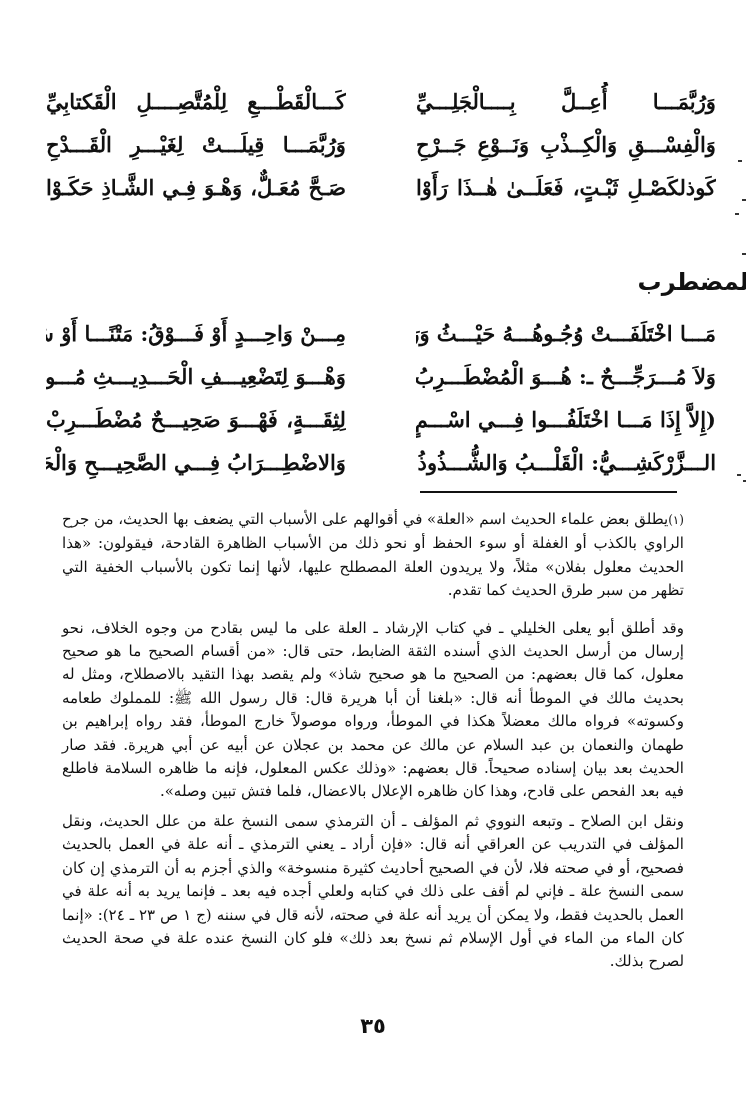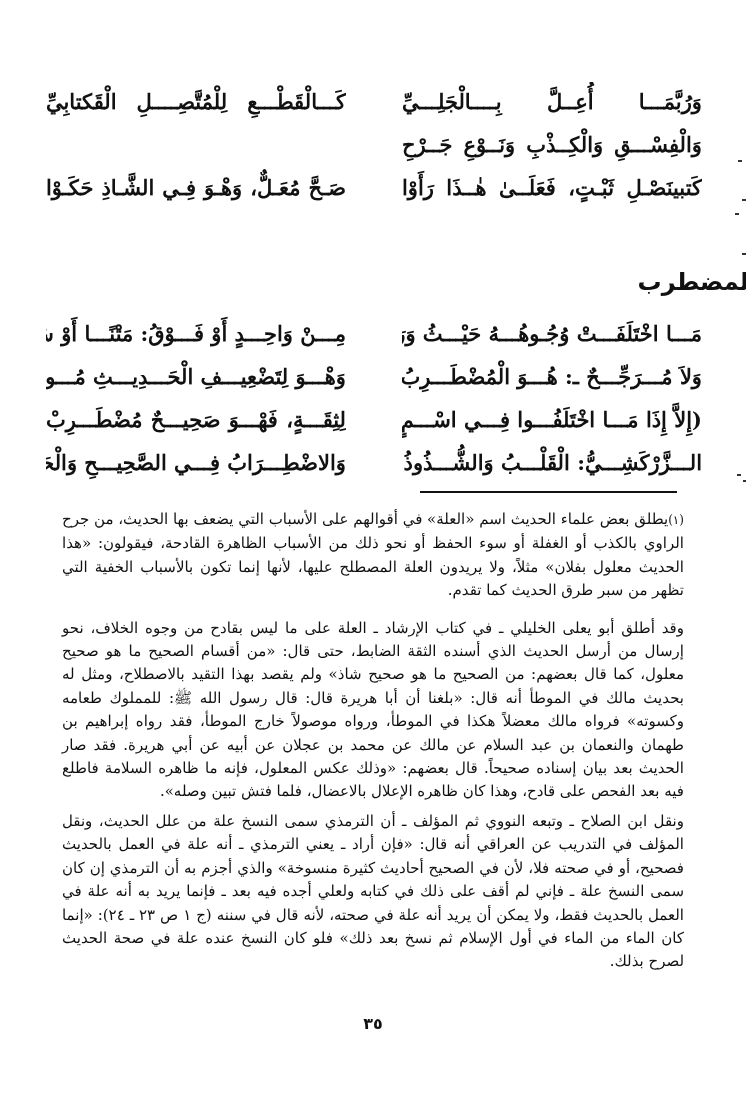--- a/index.html
+++ b/index.html
@@ -39,21 +39,21 @@
     .hemistich {
       width: 300px;
       font-size: 21px;
       font-weight: bold;
       white-space: nowrap;
       text-align: justify;
       text-align-last: justify;
       overflow: hidden;
       line-height: 40px;
     }
-    .hemistich.first { margin-right: 14px; }
+    .hemistich.first { }
     .hemistich.second { margin-left: 6px; }
     .fn-ref {
       font-size: 12px;
       vertical-align: super;
       font-weight: normal;
     }
     .section-title {
       position: absolute;
       top: 268px;
       left: 0;
@@ -93,21 +93,21 @@
     }
     .fn-num {
       font-size: 12px;
     }
     .page-number {
       position: absolute;
       top: 1014px;
       left: 0;
       width: 746px;
       text-align: center;
-      font-size: 16px;
+      font-size: 21px;
       font-weight: bold;
       font-family: "DejaVu Sans", "Liberation Sans", sans-serif;
     }
     .edge-mark {
       position: absolute;
       width: 4px;
       height: 2px;
       background: #333333;
     }
   </style>
@@ -116,23 +116,24 @@
 
 <div class="page">
 
   <div class="poem poem-1">
     <div class="verse">
       <span class="hemistich first">وَرُبَّمَـــا أُعِــلَّ بِــــالْجَلِـــيِّ</span>
       <span class="hemistich second">كَـــالْقَطْـــعِ لِلْمُتَّصِــــلِ الْقَكتابِيِّ</span>
     </div>
     <div class="verse">
       <span class="hemistich first">وَالْفِسْـــقِ وَالْكِــذْبِ وَنَــوْعِ جَــرْحِ</span>
+      <span class="hemistich second">وَرُبَّمَـــا قِيلَـــتْ لِغَيْـــرِ الْقَـــدْحِ</span>
     </div>
     <div class="verse">
-      <span class="hemistich first">كَتبينَصْـلِ ثَبْـتٍ، فَعَلَــىٰ هٰــذَا رَأَوْا</span>
+      <span class="hemistich first">كَوذلكَصْـلِ ثَبْـتٍ، فَعَلَــىٰ هٰــذَا رَأَوْا</span>
       <span class="hemistich second">صَـحَّ مُعَـلٌّ، وَهْـوَ فِـي الشَّـاذِ حَكَـوْا</span>
     </div>
     <div class="verse">
     </div>
   </div>
 
   <div class="section-title">المضطرب</div>
 
   <div class="poem poem-2">
     <div class="verse">

